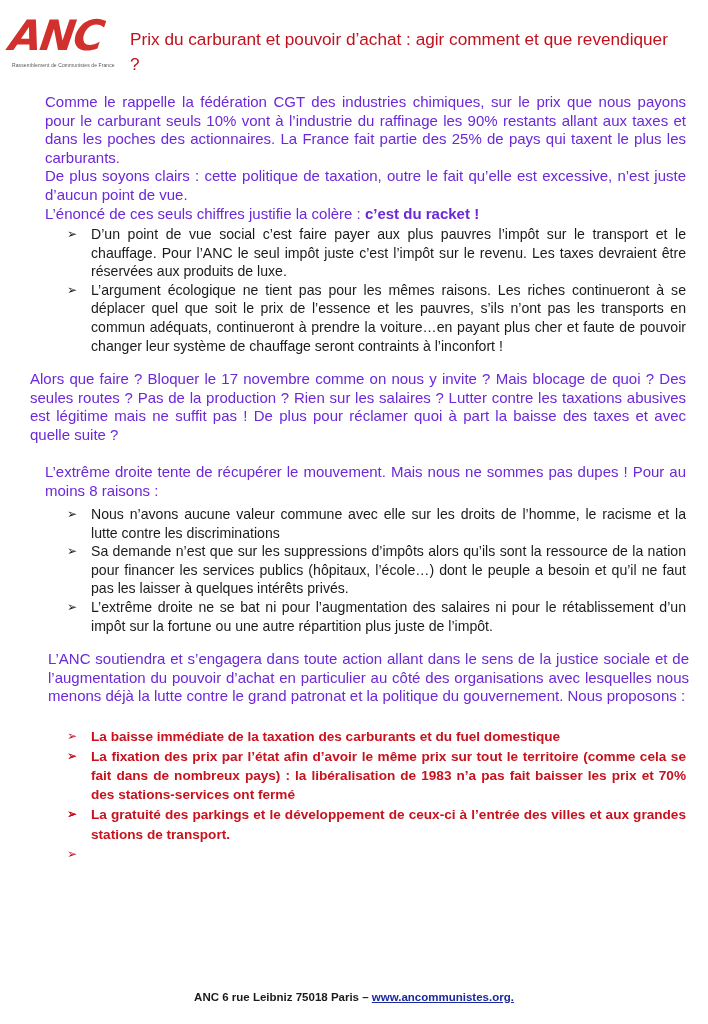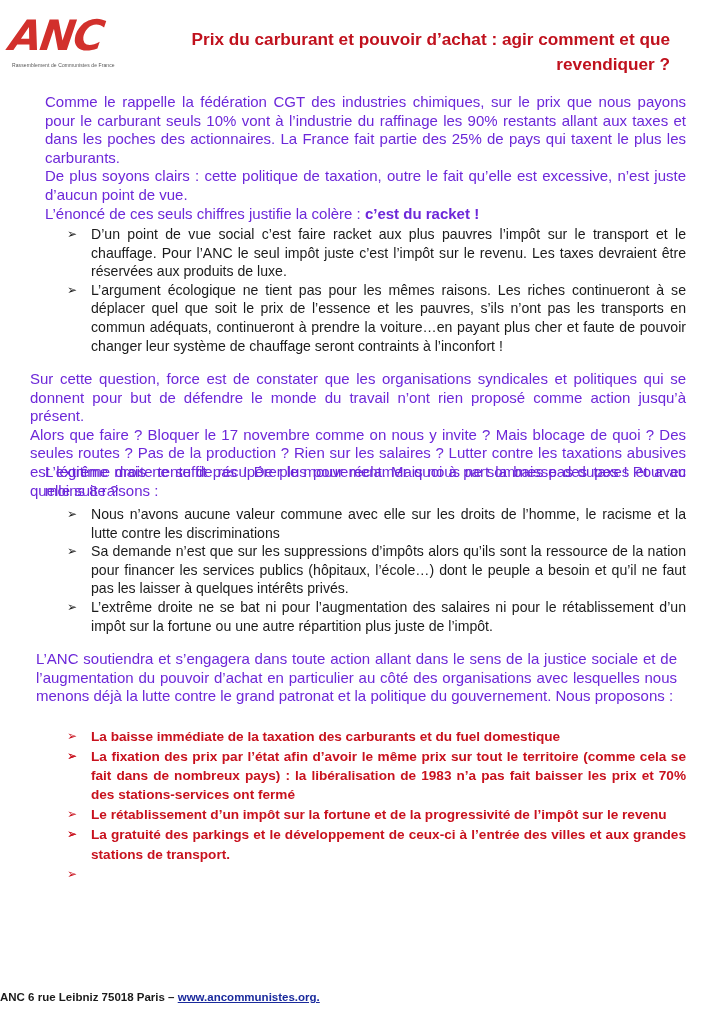--- a/index.html
+++ b/index.html
@@ -7,41 +7,41 @@
          font-family: "Liberation Sans", sans-serif; color: #1a1a1a; }
   .page { position: absolute; left: 0; top: 0; width: 708px; height: 1024px; }
 
   
   .logo { position: absolute; left: 8px; top: 14px; width: 115px; height: 60px; }
   .logo-mark { position: absolute; left: 2px; top: 0; font-family: "DejaVu Sans", sans-serif;
                font-style: italic; font-weight: bold; font-size: 42px; color: #d2302c;
                letter-spacing: -2px; transform: skewX(-8deg); line-height: 44px; }
   .logo-sub { position: absolute; left: 4px; top: 48px; font-size: 5px; color: #555; white-space: nowrap;
               letter-spacing: 0.1px; }
-  .title { position: absolute; left: 130px; top: 27px; width: 540px; text-align: right;
-           font-size: 17.2px; font-weight: bold; color: #c0111d; line-height: 25px; }
+  .title { position: absolute; left: 130px; top: 27px; width: 540px; text-align: left;
+           font-size: 17.2px; font-weight: normal; color: #c0111d; line-height: 25px; }
 
   
   .para { position: absolute; font-size: 15px; line-height: 18.6px; text-align: justify; color: #6d28d9; }
   .para b { font-weight: bold; }
   .para .line { display: block; }
   .p1 { left: 45px; top: 93px; width: 641px; }
   .list { position: absolute; margin: 0; padding: 0; list-style: none; }
   .list li { position: relative; font-size: 14.1px; line-height: 18.6px; text-align: justify; color: #1b1b1b; }
   .list li .arrow { position: absolute; left: -24px; top: 0; font-size: 12px; color: #1b1b1b; }
   .l1 { left: 91px; top: 225px; width: 595px; }
   .p2 { left: 30px; top: 370px; width: 656px; }
   .p3 { left: 45px; top: 463px; width: 641px; }
   .l2 { left: 91px; top: 505px; width: 595px; }
-  .p4 { left: 36px; top: 650px; width: 641px; }
+  .p4 { left: 48px; top: 650px; width: 641px; }
   .l3 { left: 91px; top: 727px; width: 595px; }
   .l3 li { color: #c8111d; font-weight: bold; font-size: 13.6px; line-height: 19.2px; margin-bottom: 0.8px; }
   .l3 li .arrow { color: #c8111d; font-weight: normal; }
 
-  .footer { position: absolute; left: 0; top: 991px; width: 708px; text-align: left;
+  .footer { position: absolute; left: 0; top: 991px; width: 708px; text-align: center;
             font-size: 11.5px; font-weight: bold; color: #1b1b1b; }
   .footer a { color: #1a2a9c; text-decoration: underline; }
 </style>
 </head>
 <body>
 
 <div class="page">
 
   <div class="logo">
     <div class="logo-mark">ANC</div>
@@ -50,44 +50,43 @@
 
   <div class="title">Prix du carburant et pouvoir d’achat : agir comment et que revendiquer ?</div>
 
   <div class="para p1">
     <span class="line">Comme le rappelle la fédération CGT des industries chimiques, sur le prix que nous payons pour le carburant seuls 10% vont à l’industrie du raffinage les 90% restants allant aux taxes et dans les poches des actionnaires. La France fait partie des 25% de pays qui taxent le plus les carburants.</span>
     <span class="line">De plus soyons clairs : cette politique de taxation, outre le fait qu’elle est excessive, n’est juste d’aucun point de vue.</span>
     <span class="line"><span>L’énoncé de ces seuls chiffres justifie la colère : </span><b>c’est du racket !</b></span>
   </div>
 
   <ul class="list l1">
-    <li><span class="arrow">➢</span><span>D’un point de vue social c’est faire racket aux plus pauvres l’impôt sur le transport et le chauffage. Pour l’ANC le seul impôt juste c’est l’impôt sur le revenu. Les taxes devraient être réservées aux produits de luxe.</span></li>
+    <li><span class="arrow">➢</span><span>D’un point de vue social c’est faire payer aux plus pauvres l’impôt sur le transport et le chauffage. Pour l’ANC le seul impôt juste c’est l’impôt sur le revenu. Les taxes devraient être réservées aux produits de luxe.</span></li>
     <li><span class="arrow">➢</span><span>L’argument écologique ne tient pas pour les mêmes raisons. Les riches continueront à se déplacer quel que soit le prix de l’essence et les pauvres, s’ils n’ont pas les transports en commun adéquats, continueront à prendre la voiture…en payant plus cher et faute de pouvoir changer leur système de chauffage seront contraints à l’inconfort !</span></li>
   </ul>
 
   <div class="para p2">
-    <span class="line">Sur cette question, force est de constater que les organisations syndicales et politiques qui se donnent pour but de défendre le monde du travail n’ont rien proposé comme action jusqu’à présent.</span>
     <span class="line">Alors que faire ? Bloquer le 17 novembre comme on nous y invite ? Mais blocage de quoi ? Des seules routes ? Pas de la production ? Rien sur les salaires ? Lutter contre les taxations abusives est légitime mais ne suffit pas ! De plus pour réclamer quoi à part la baisse des taxes et avec quelle suite ?</span>
   </div>
 
   <div class="para p3">L’extrême droite tente de récupérer le mouvement. Mais nous ne sommes pas dupes ! Pour au moins 8 raisons :</div>
 
   <ul class="list l2">
     <li><span class="arrow">➢</span><span>Nous n’avons aucune valeur commune avec elle sur les droits de l’homme, le racisme et la lutte contre les discriminations</span></li>
     <li><span class="arrow">➢</span><span>Sa demande n’est que sur les suppressions d’impôts alors qu’ils sont la ressource de la nation pour financer les services publics (hôpitaux, l’école…) dont le peuple a besoin et qu’il ne faut pas les laisser à quelques intérêts privés.</span></li>
     <li><span class="arrow">➢</span><span>L’extrême droite ne se bat ni pour l’augmentation des salaires ni pour le rétablissement d’un impôt sur la fortune ou une autre répartition plus juste de l’impôt.</span></li>
   </ul>
 
   <div class="para p4">L’ANC soutiendra et s’engagera dans toute action allant dans le sens de la justice sociale et de l’augmentation du pouvoir d’achat en particulier au côté des organisations avec lesquelles nous menons déjà la lutte contre le grand patronat et la politique du gouvernement. Nous proposons :</div>
 
   <ul class="list l3">
     <li><span class="arrow">➢</span><span>La baisse immédiate de la taxation des carburants et du fuel domestique</span></li>
     <li><span class="arrow">➢</span></li>
     <li><span class="arrow">➢</span><span>La fixation des prix par l’état afin d’avoir le même prix sur tout le territoire (comme cela se fait dans de nombreux pays) : la libéralisation de 1983 n’a pas fait baisser les prix et 70% des stations-services ont fermé</span></li>
-    <li><span class="arrow">➢</span><span>Le rétablissement d’un impôt sur la fortune et de la progressivité de l’impôt sur le revenu</span></li>
+    <li><span class="arrow">➢</span></li>
     <li><span class="arrow">➢</span></li>
     <li><span class="arrow">➢</span><span>La gratuité des parkings et le développement de ceux-ci à l’entrée des villes et aux grandes stations de transport.</span></li>
     <li><span class="arrow">➢</span></li>
   </ul>
 
   <div class="footer">
     <span>ANC 6 rue Leibniz 75018 Paris – </span><a>www.ancommunistes.org.</a>
   </div>
 
 </div>

